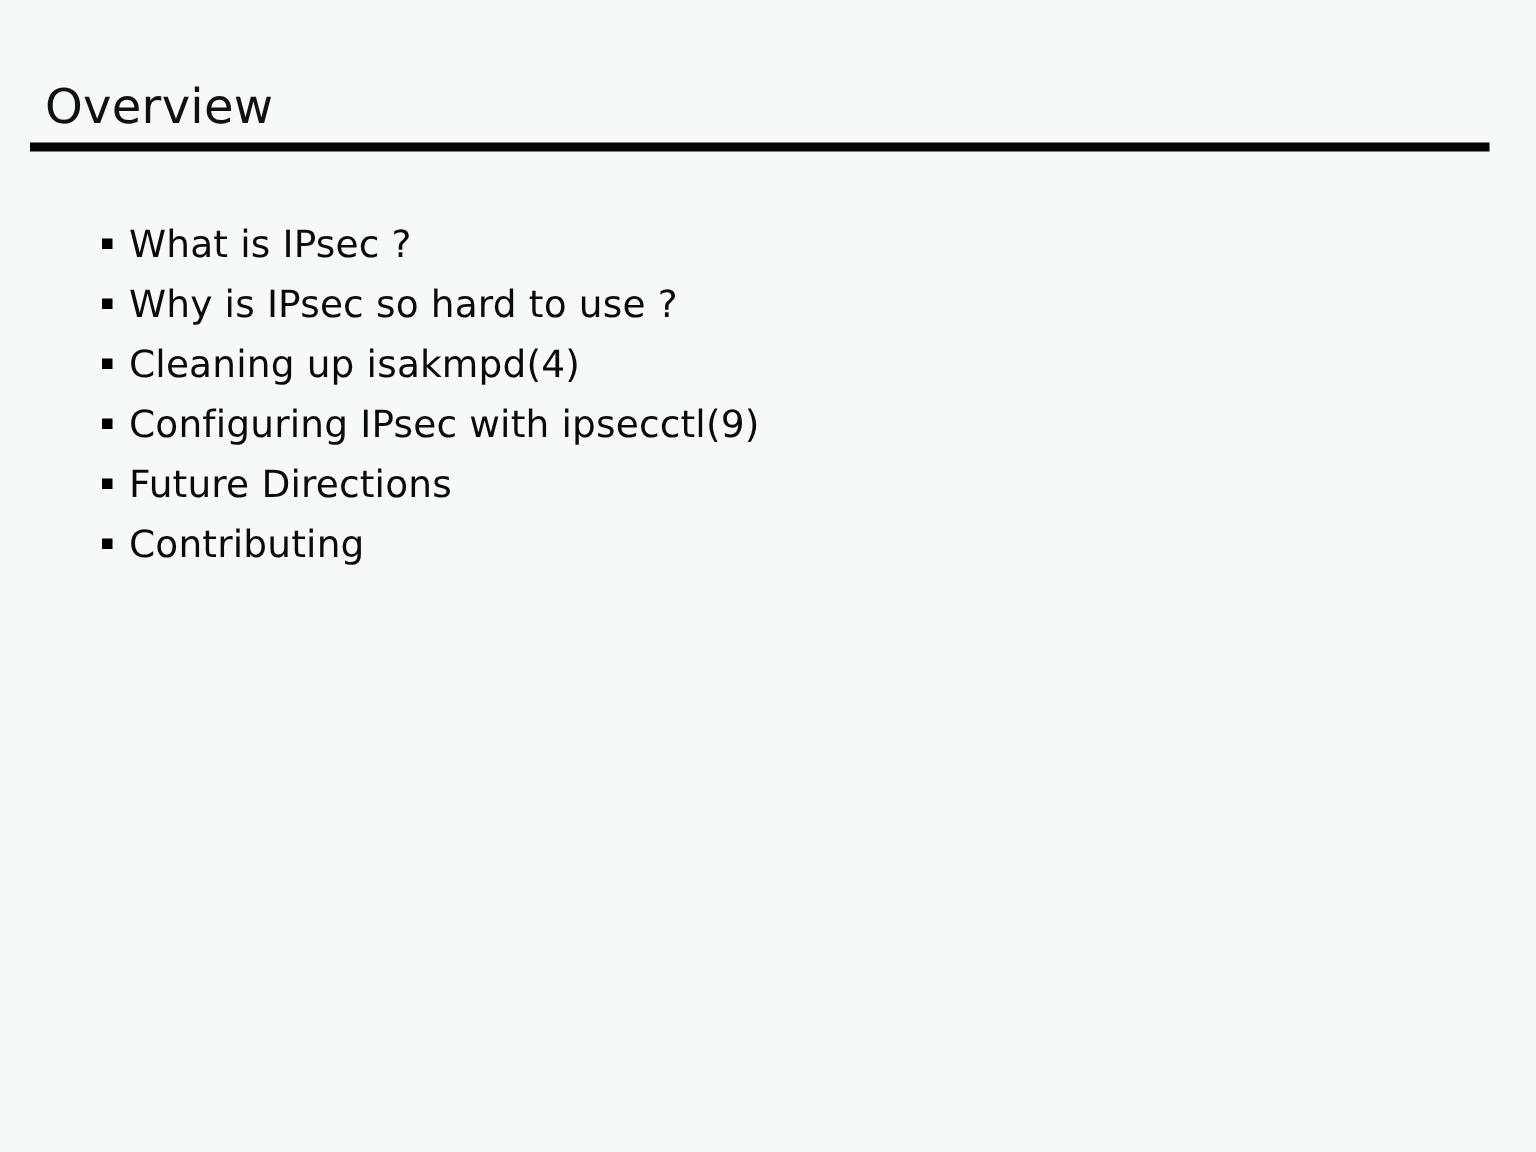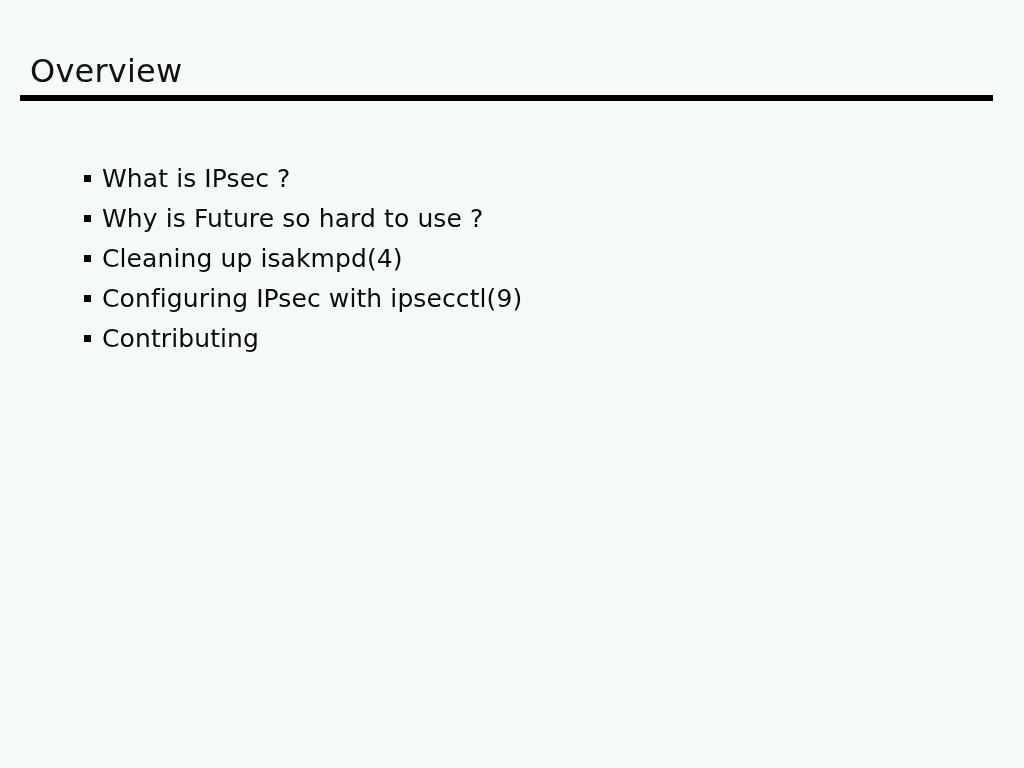--- a/index.html
+++ b/index.html
@@ -44,21 +44,21 @@
     width: 973px;
     height: 6px;
     background: #000000;
   }
 
   
   .bullet-list {
     position: absolute;
     left: 68px;
     top: 143px;
-    margin: 16px;
+    margin: 0;
     padding: 0;
     list-style: none;
     width: 900px;
   }
 
   .bullet-item {
     display: flex;
     align-items: baseline;
     height: 40px;
     line-height: 40px;
@@ -95,35 +95,39 @@
 
   <ul class="bullet-list">
 
     <li class="bullet-item">
       <span class="bullet-marker"></span>
       <span class="bullet-text">What is IPsec ?</span>
     </li>
 
     <li class="bullet-item">
       <span class="bullet-marker"></span>
-      <span class="bullet-text">Why is Future so hard to use ?</span>
+      <span class="bullet-text">Why is IPsec so hard to use ?</span>
     </li>
 
     <li class="bullet-item">
       <span class="bullet-marker"></span>
       <span class="bullet-text">Cleaning up isakmpd(4)</span>
     </li>
 
     <li class="bullet-item">
       <span class="bullet-marker"></span>
       <span class="bullet-text">Configuring IPsec with ipsecctl(9)</span>
     </li>
 
 
 
+    <li class="bullet-item">
+      <span class="bullet-marker"></span>
+      <span class="bullet-text">Future Directions</span>
+    </li>
 
     <li class="bullet-item">
       <span class="bullet-marker"></span>
       <span class="bullet-text">Contributing</span>
     </li>
 
   </ul>
 
 </div>
 

